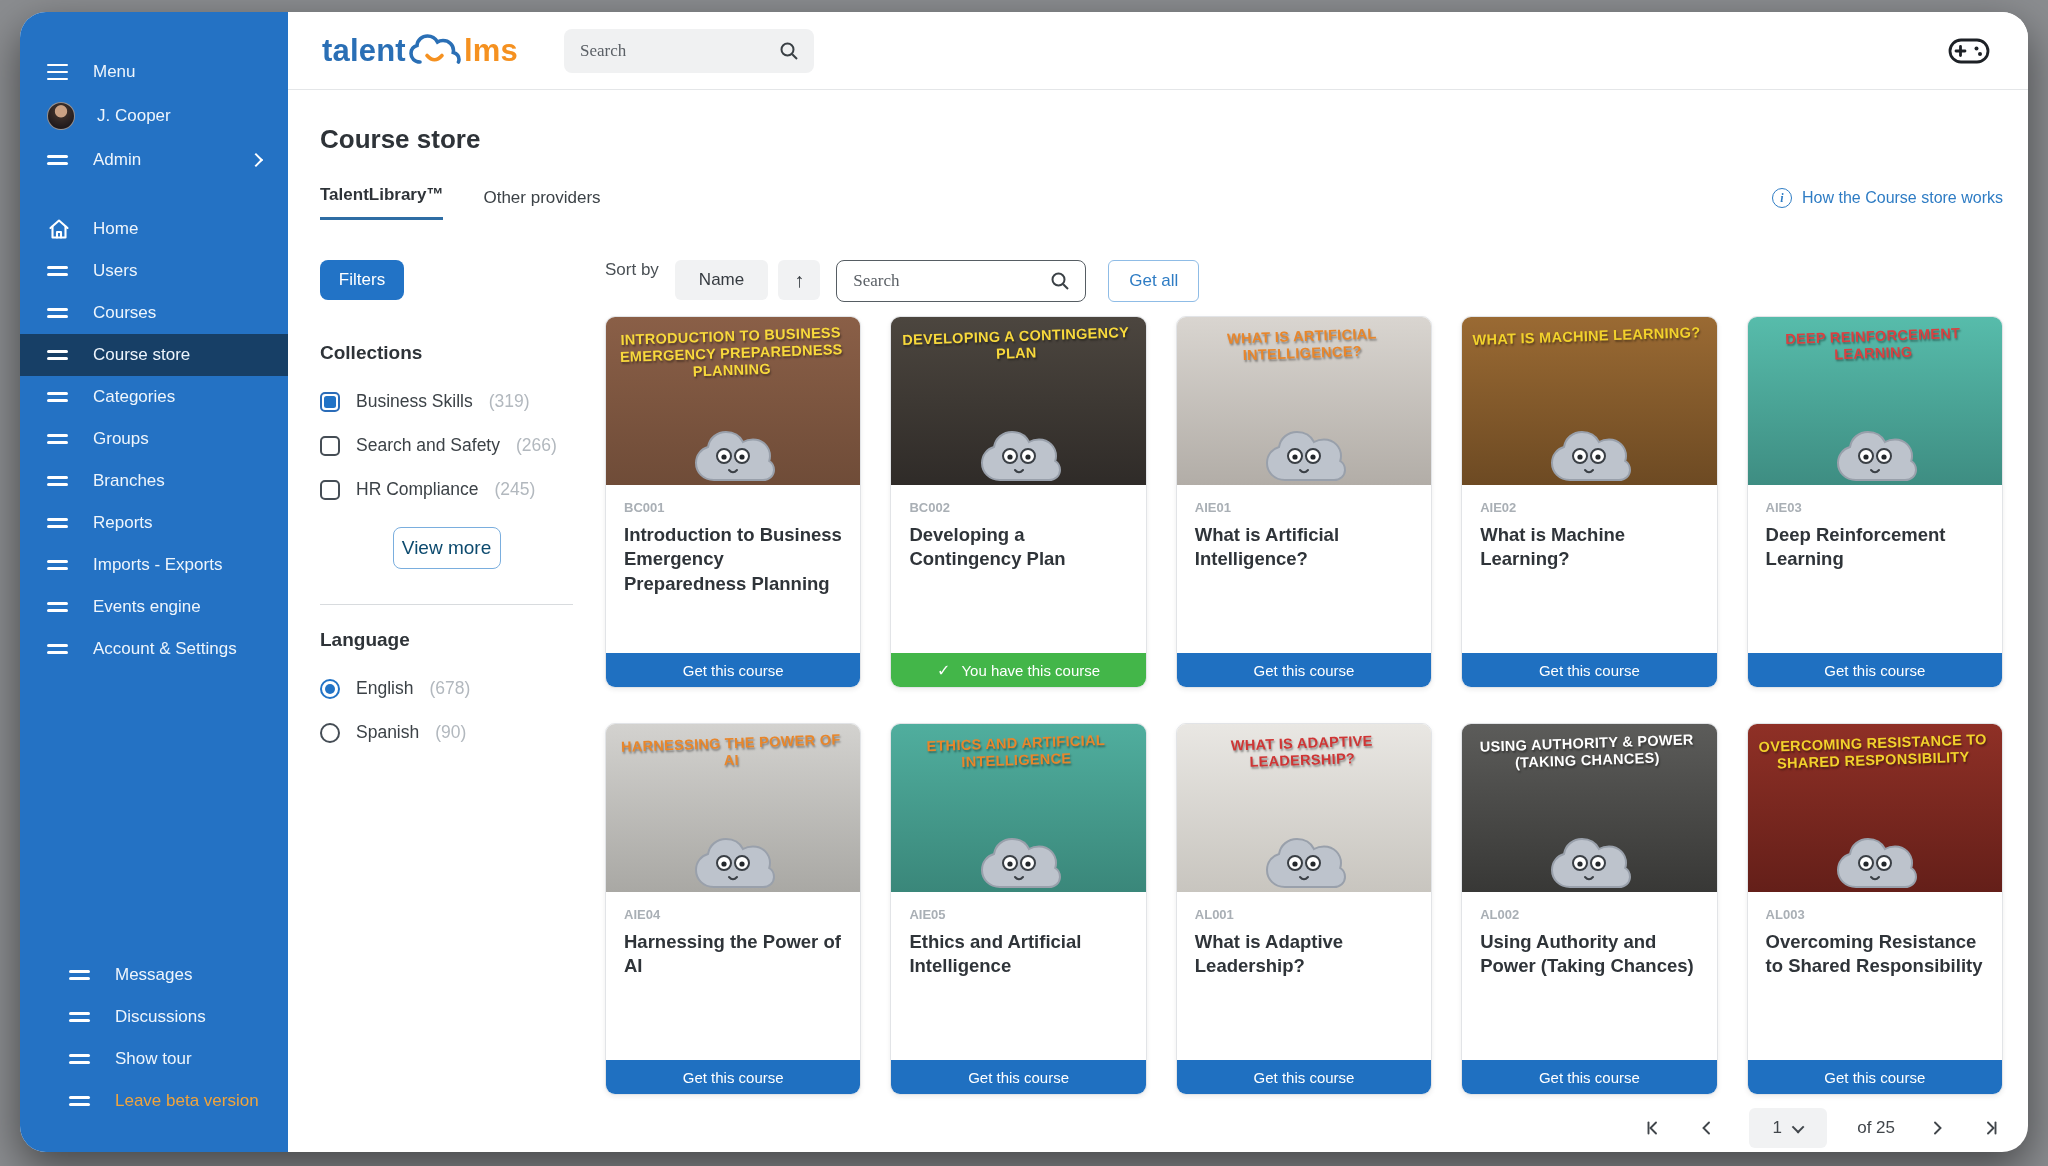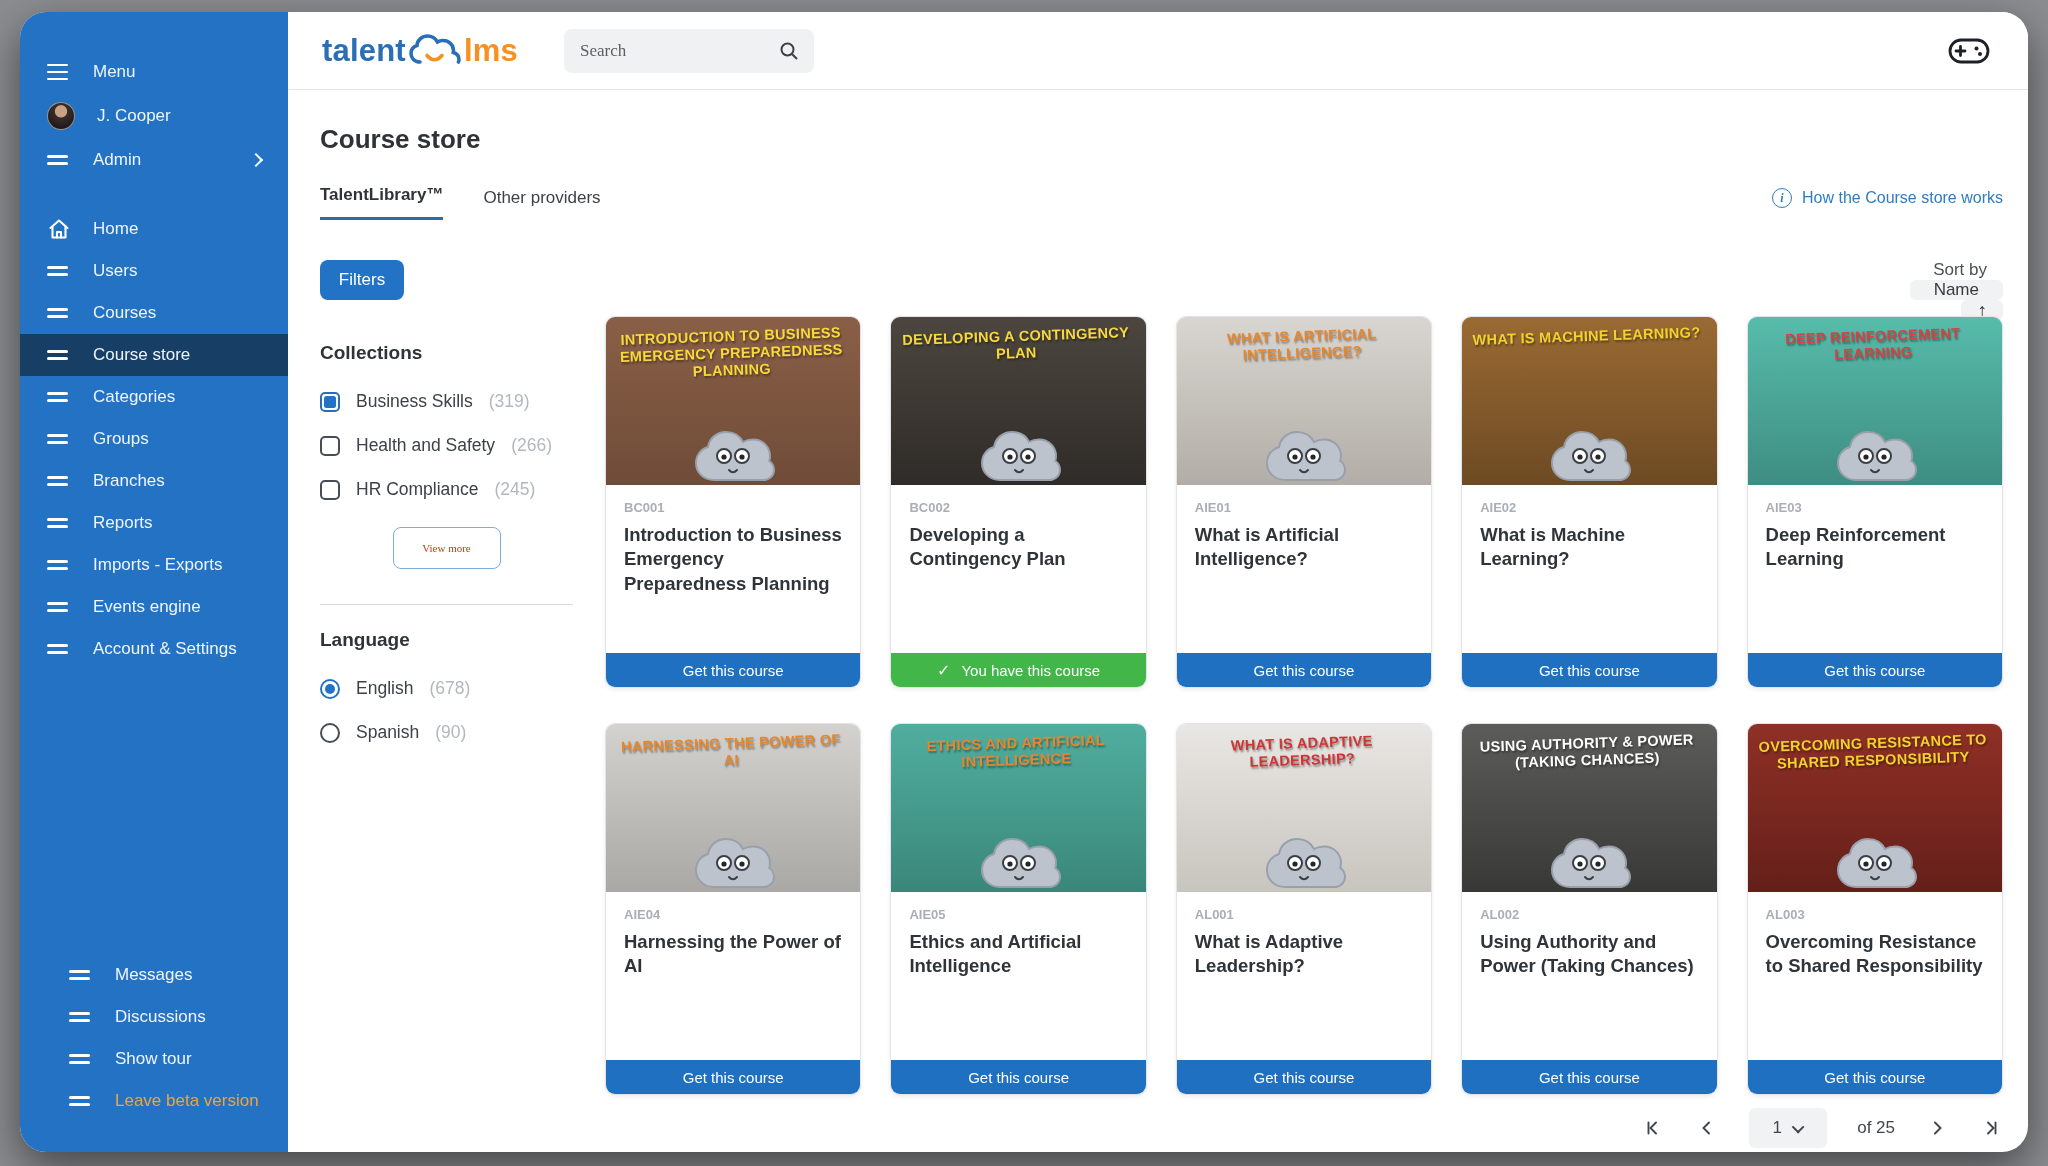--- a/index.html
+++ b/index.html
@@ -88,27 +88,27 @@
   .checkbox { width:20px; height:20px; border:2px solid #454d55; border-radius:5px; display:flex; align-items:center; justify-content:center; flex:0 0 20px; }
   .checkbox i { display:none; }
   .checkbox.checked { border-color:#2b6cb8; }
   .checkbox.checked i { display:block; width:12px; height:12px; background:var(--accent,#2273c6); border-radius:2.5px; }
   .radio { width:20px; height:20px; border:2px solid #454d55; border-radius:50%; display:flex; align-items:center; justify-content:center; flex:0 0 20px; }
   .radio i { display:none; }
   .radio.sel { border-color:var(--accent,#2273c6); }
   .radio.sel i { display:block; width:10px; height:10px; border-radius:50%; background:var(--accent,#2273c6); }
   .view-more {
     display:block; margin:27px auto 0; width:108px; height:42px; background:#fff;
-    border:1.5px solid #7aaede; border-radius:8px; color:#c2410c; font-size:11px; cursor:pointer; font-family:Liberation Serif, serif;
+    border:1.5px solid #7aaede; border-radius:8px; color:#0c4a6e; font-size:19px; cursor:pointer; font-family:Liberation Sans, sans-serif;
   }
   .divider { height:1px; background:#d8dbde; margin-top:35px; }
   .lang-title { margin-top:24px; }
   
   .right-col { flex:1; min-width:0; }
-  .toolbar { display:flex; align-items:flex-end; height:42px;flex-direction:column; }
+  .toolbar { display:flex; align-items:flex-start; height:42px; }
   .sort-label { font-size:17px; color:#4a5055; margin-right:16px; }
   .chip {
     background:#f1f2f3; border:none; border-radius:6px; height:40px; font-size:17px;
     color:#363b40; padding:0 24px; cursor:pointer; font-family:inherit;
   }
   .chip.arrow { width:42px; padding:0; margin-left:10px; font-size:20px; line-height:1; }
   .tb-search {
     margin-left:16px; width:250px; height:42px; border:1.5px solid #565d63; border-radius:8px;
     display:flex; align-items:center; padding:0 14px; background:#fff;
   }
@@ -340,21 +340,21 @@
           <div id="collections-box">
               <div class="opt-row">
                 <span class="checkbox checked">
                   <i></i>
                 </span>
                 <span>Business Skills</span>
                 <span class="count">(319)</span>
               </div>
               <div class="opt-row">
                 <span class="checkbox"></span>
-                <span>Health and Safety</span>
+                <span>Search and Safety</span>
                 <span class="count">(266)</span>
               </div>
               <div class="opt-row">
                 <span class="checkbox"></span>
                 <span>HR Compliance</span>
                 <span class="count">(245)</span>
               </div>
             </div>
           <button class="view-more">View more</button>
           <div class="divider"></div>

